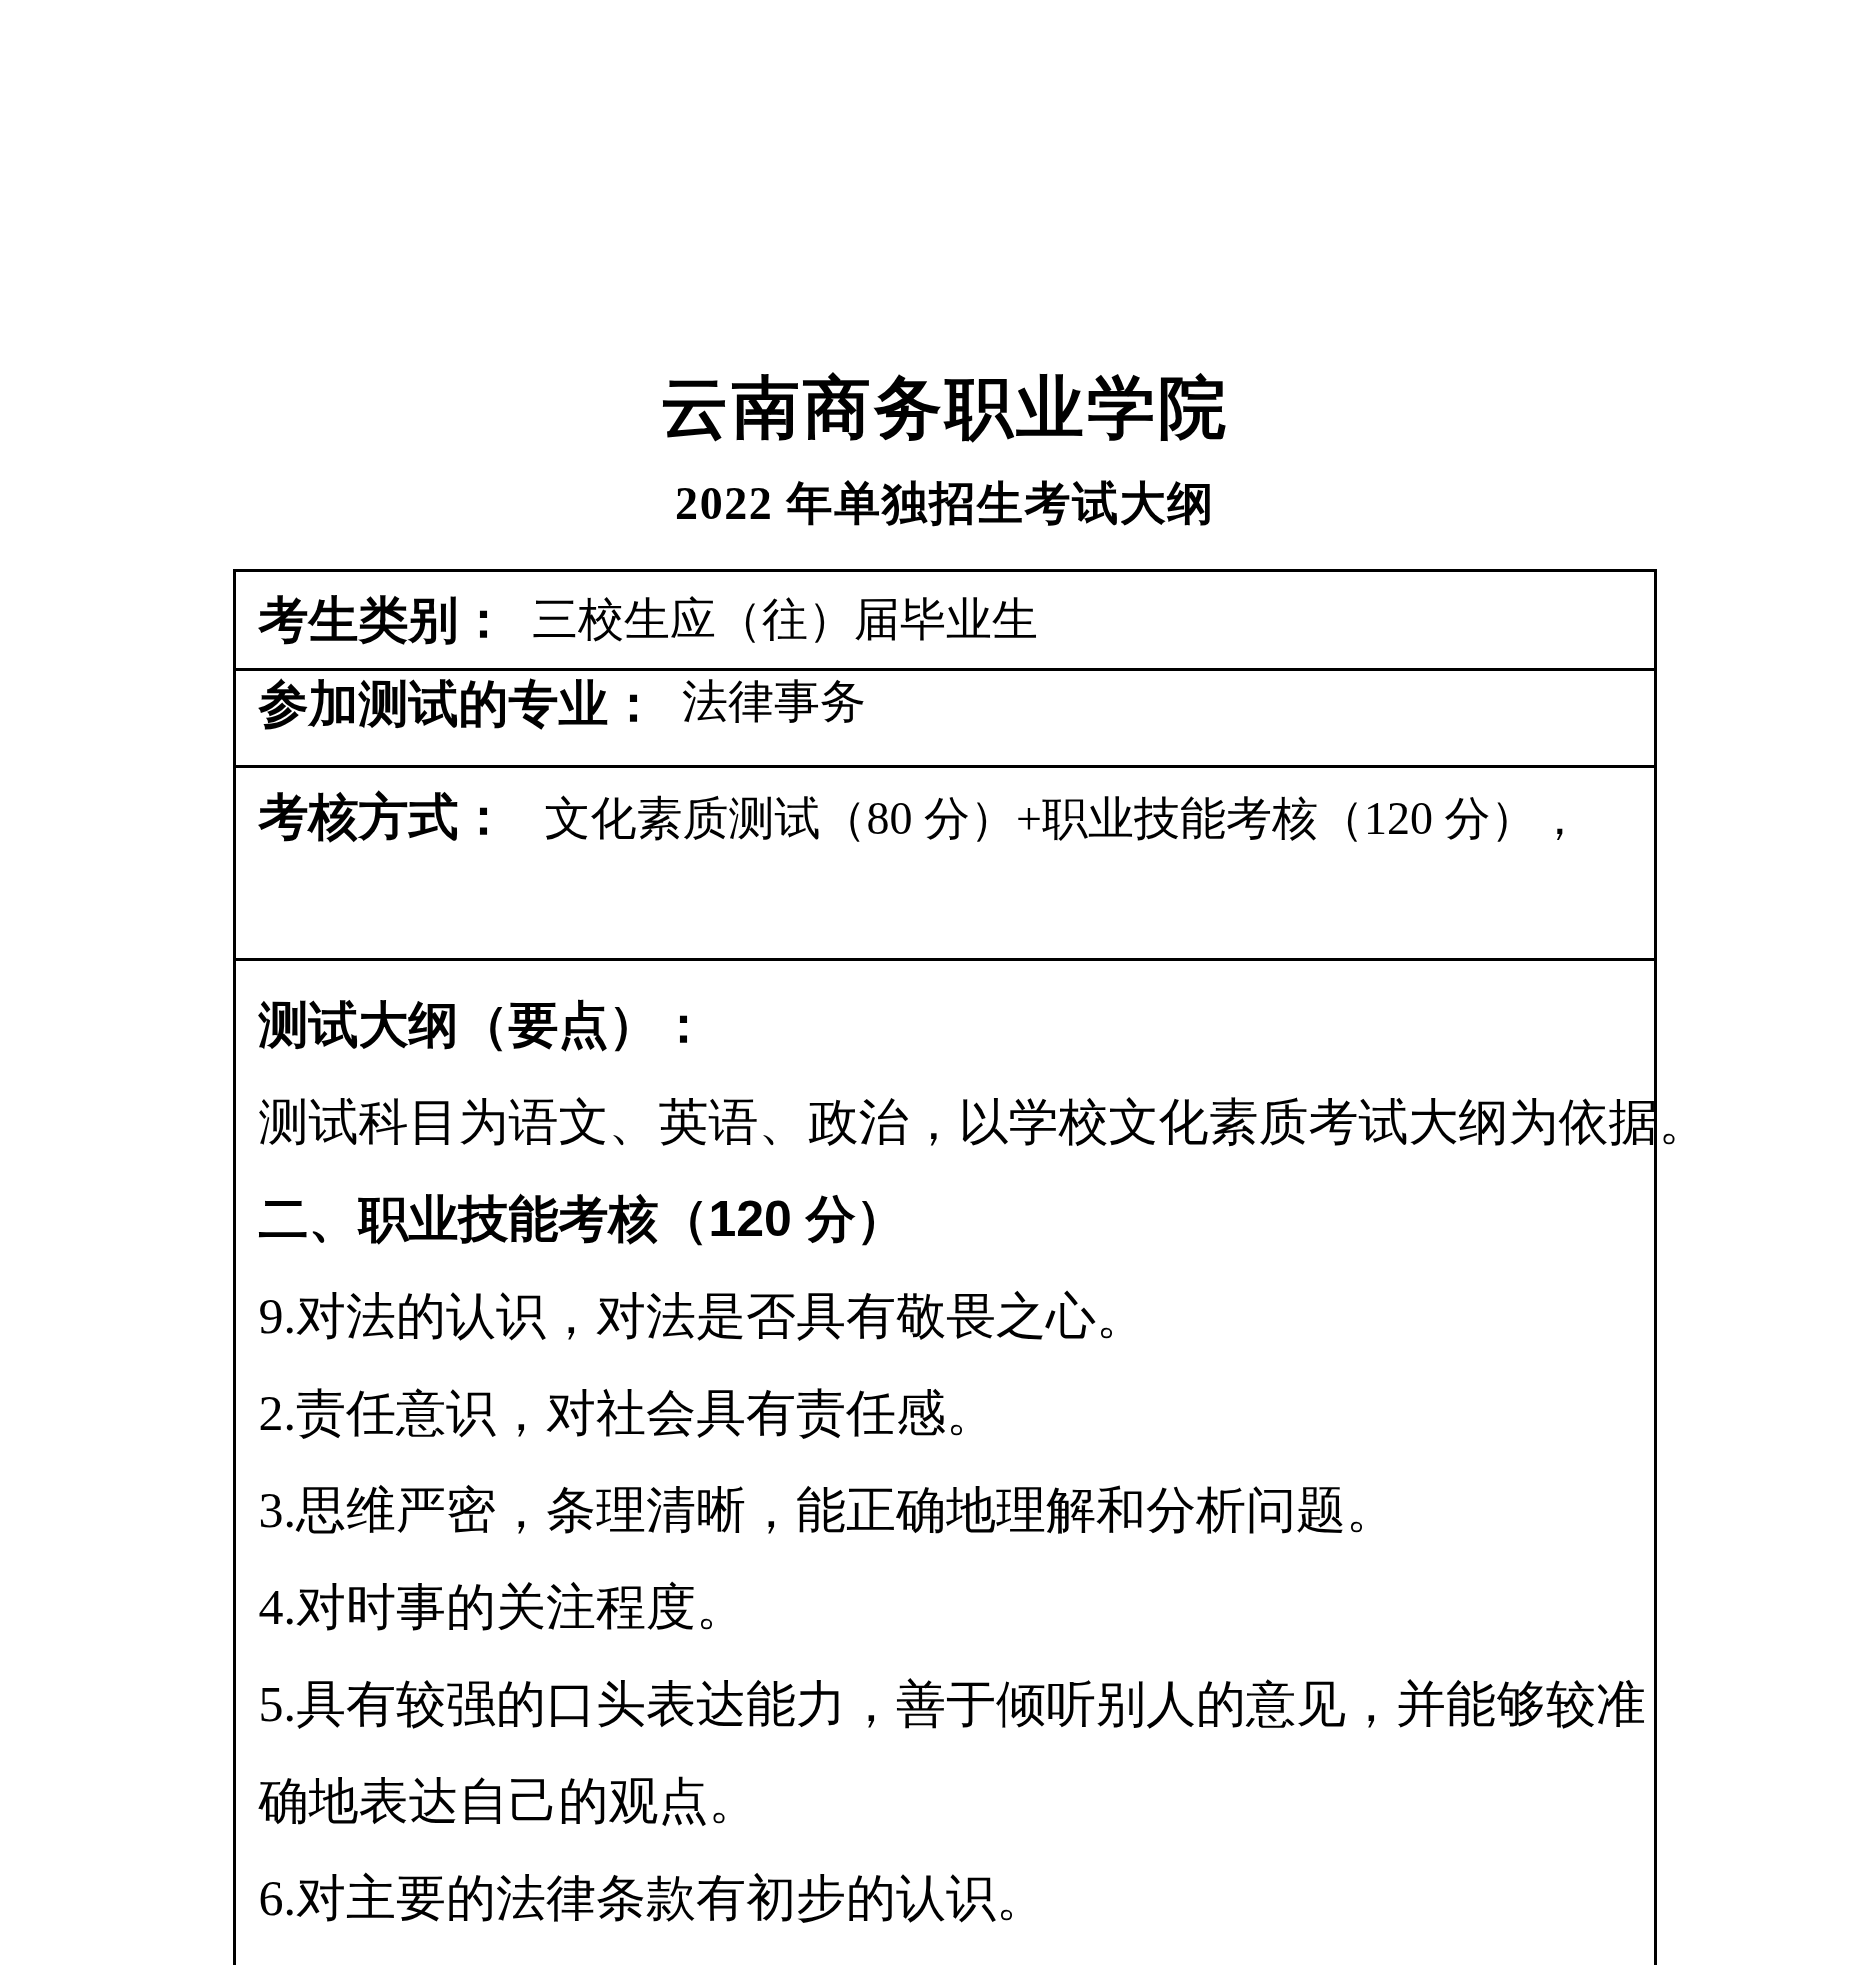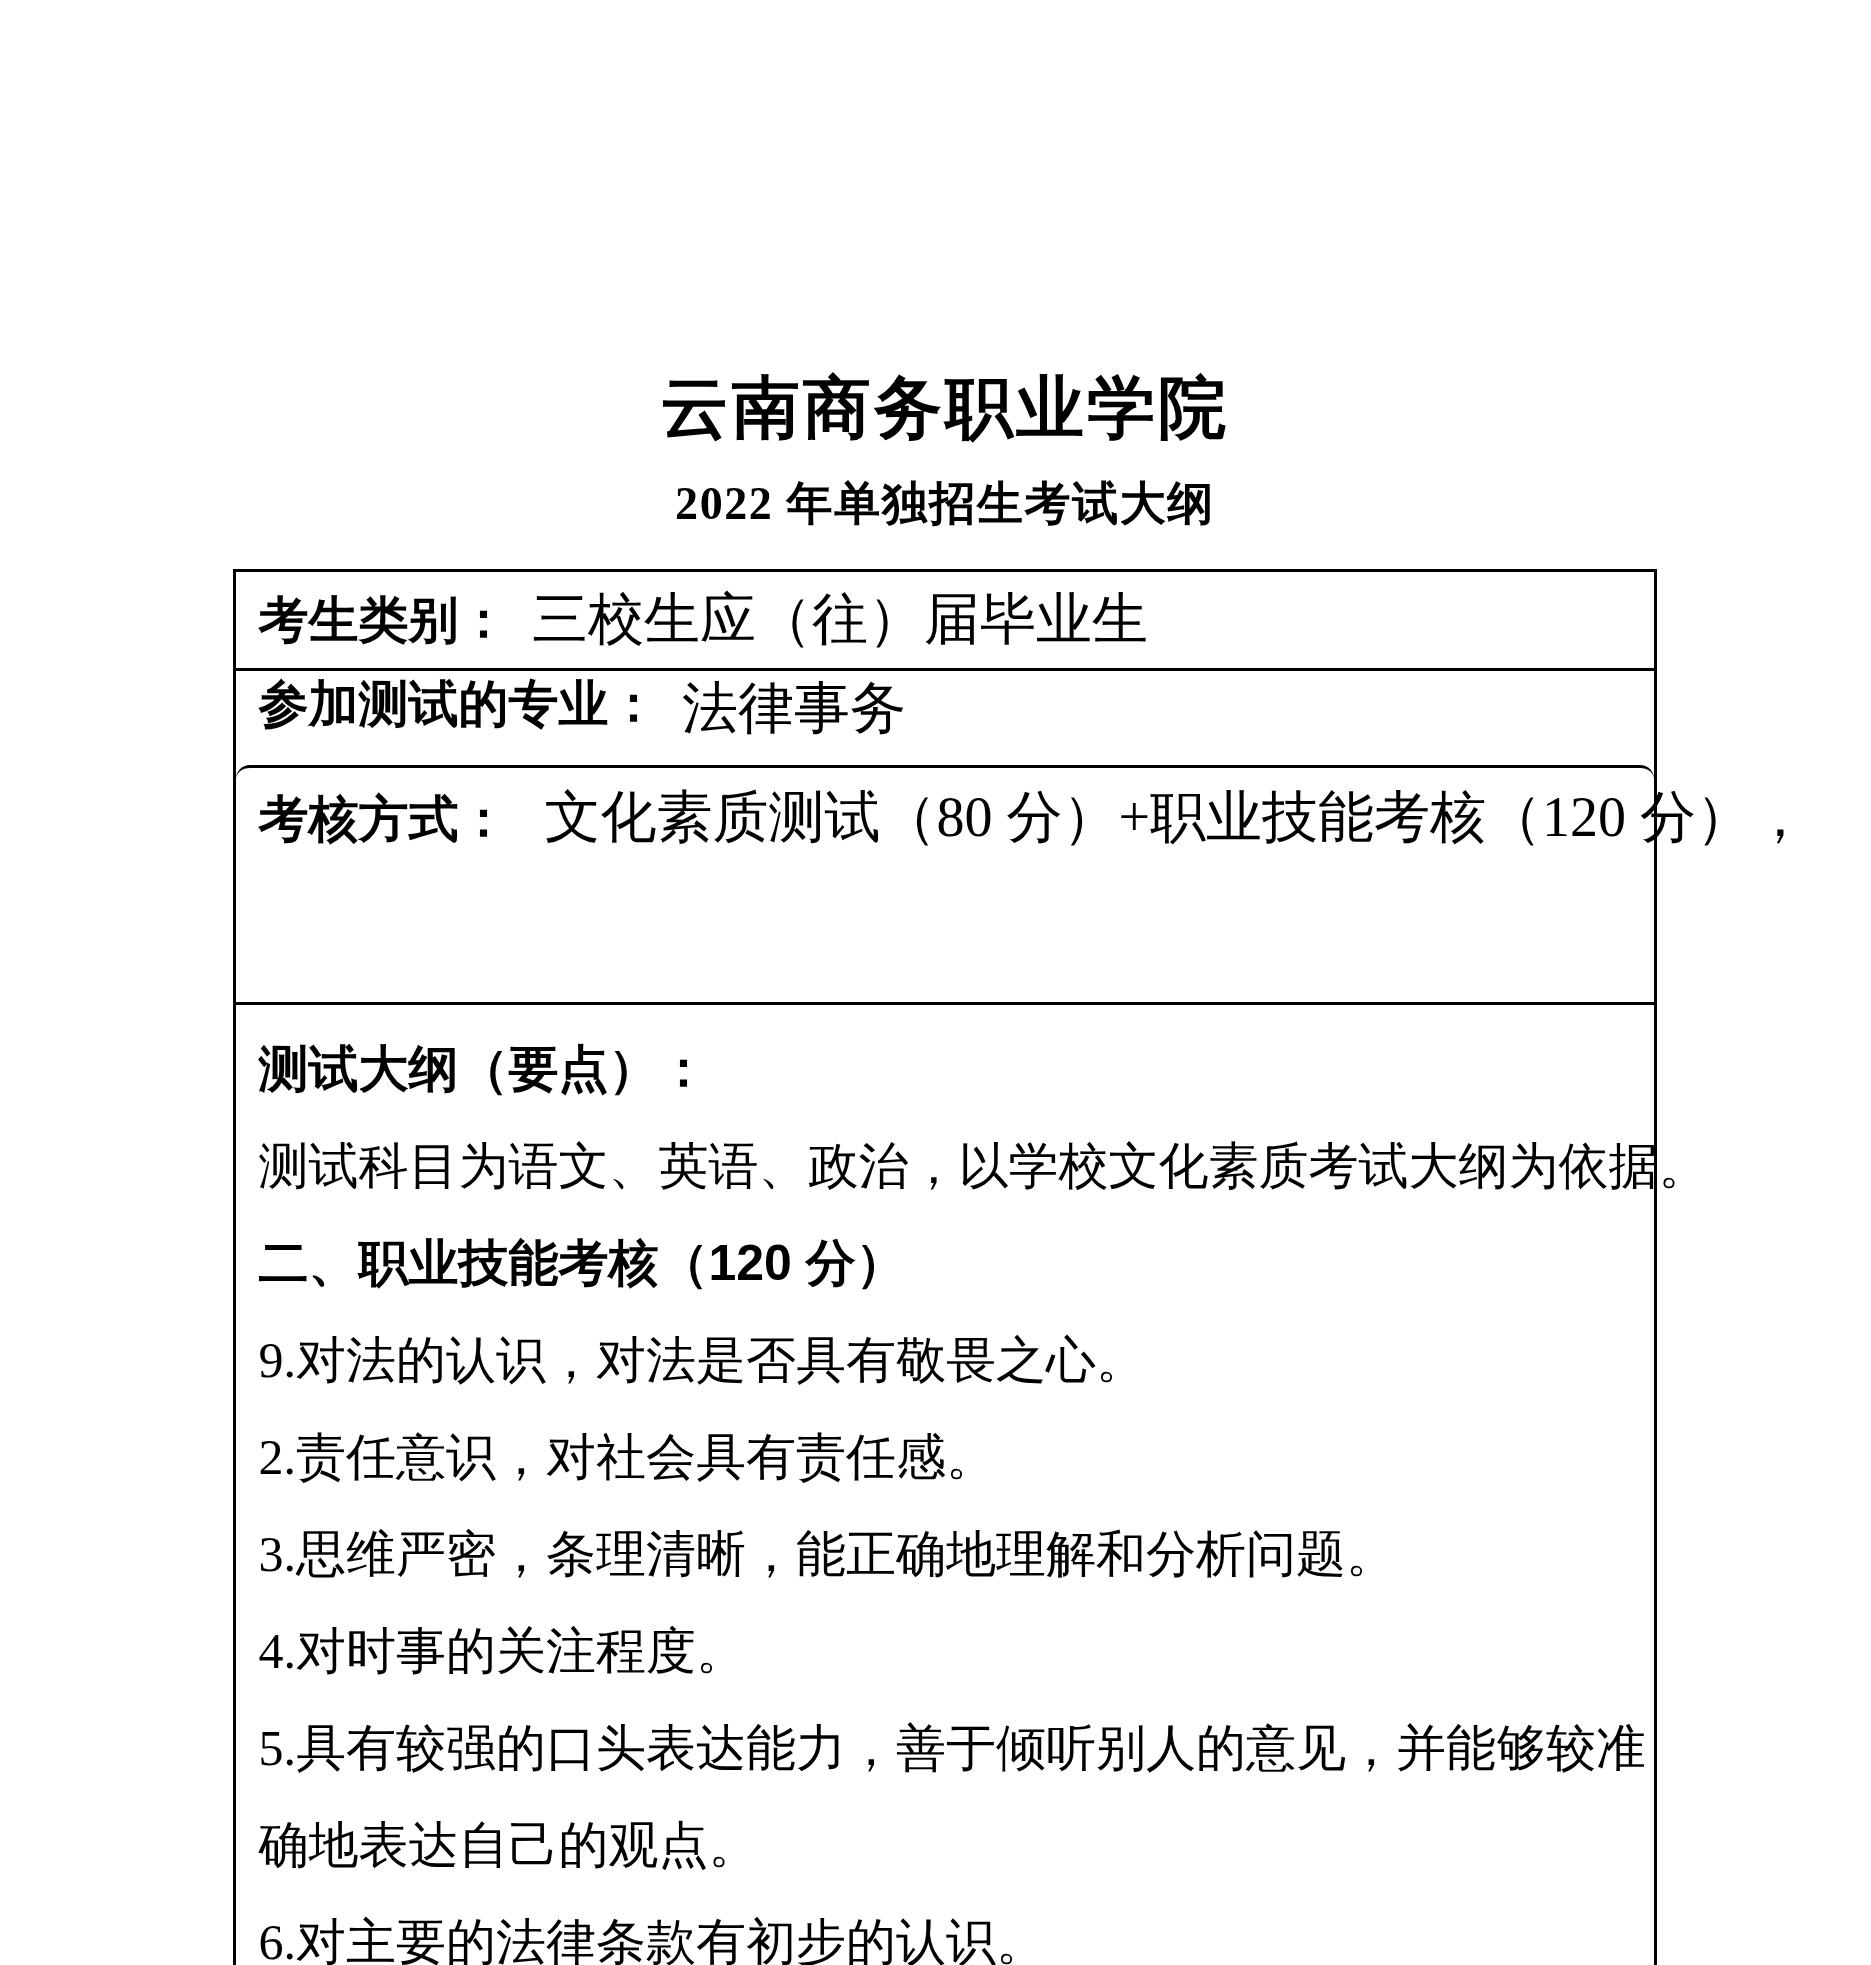--- a/index.html
+++ b/index.html
@@ -33,32 +33,32 @@
     width: 1424px;
     height: 1534px;
     border: 3.5px solid #000000;
     display: flex;
     flex-direction: column;
   }
   .trow { border-top: 3.5px solid #000000; width: 100%; }
   .trow:first-child { border-top: none; }
   .row-1 { height: 96px; display: flex; align-items: center; padding-left: 22.4px; text-align: center; }
   .row-2 { height: 97px; display: flex; align-items: flex-start; padding-left: 22.4px; }
-  .row-3 { height: 237px; border-radius: 14px; }
+  .row-3 { height: 193px; }
   .row-4 { flex: 1; padding-top: 15.7px; }
 
   .lbl {
     font-family: "Liberation Sans", "DejaVu Sans", sans-serif;
     font-weight: bold;
     font-size: 50px;
     white-space: nowrap;
   }
   .val {
     font-family: "Liberation Serif", "DejaVu Serif", serif;
-    font-size: 56px;
+    font-size: 46px;
     margin-left: 23.6px;
     white-space: nowrap;
   }
   .tline {
     height: 98px;
     line-height: 98px;
     padding-left: 22.4px;
     font-size: 50px;
     white-space: nowrap;
   }

